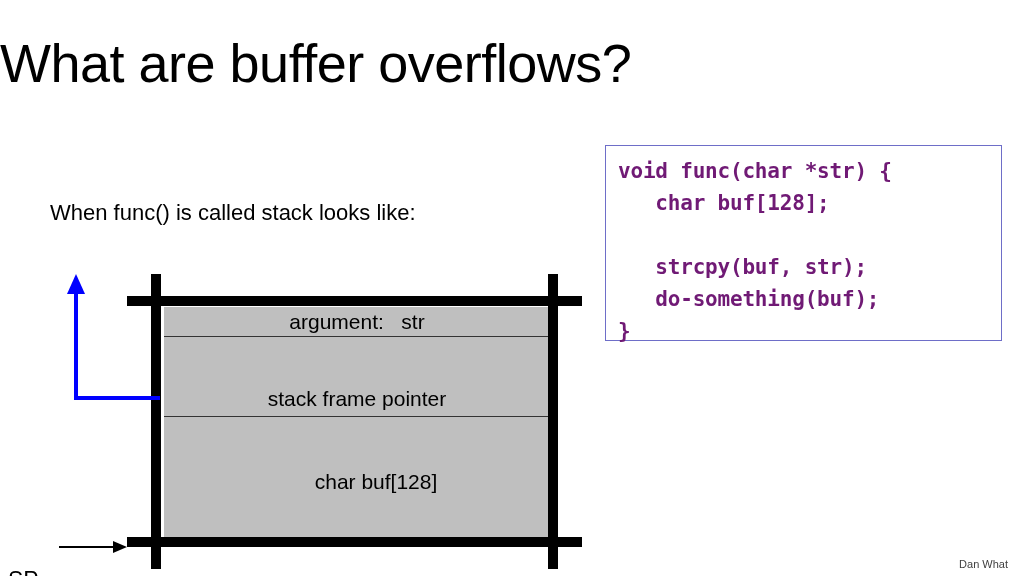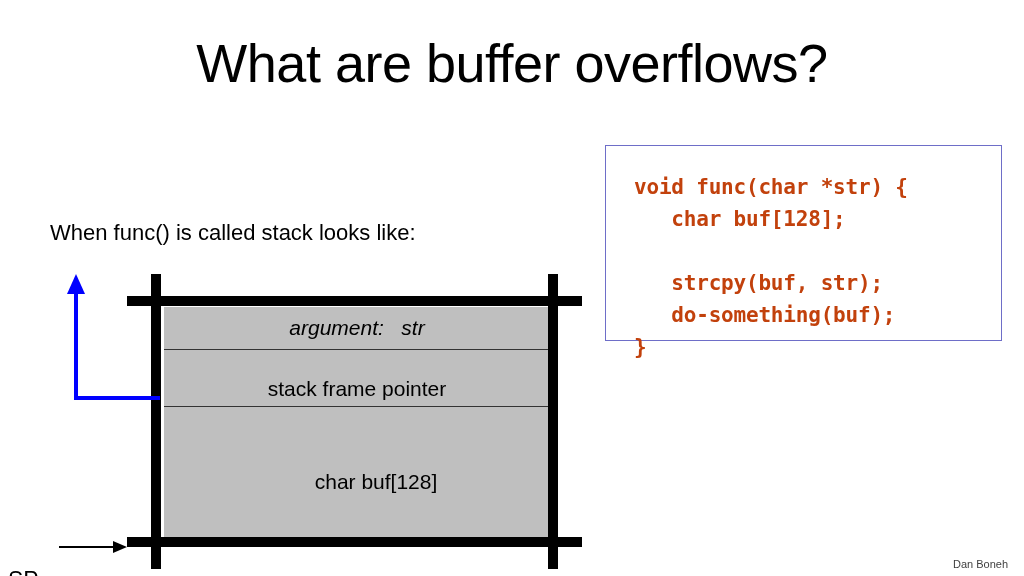--- a/index.html
+++ b/index.html
@@ -17,61 +17,60 @@
     font-family: "Liberation Sans", sans-serif;
     color: #000000;
   }
 
   
   #slide-title {
     position: absolute;
     left: 0;
     top: 36px;
     width: 1024px;
-    text-align: center;
     font-family: "Liberation Sans", sans-serif;
     font-size: 54px;
     font-weight: 400;
     line-height: 1.0;
     letter-spacing: -0.5px;
     color: #000000;
     white-space: nowrap;
   }
 
   
   .body-line {
     position: absolute;
     font-family: "Liberation Sans", sans-serif;
     font-size: 22px;
     font-weight: 400;
     color: #000000;
     white-space: nowrap;
   }
   #line-suppose { left: 44px;  top: 150px; }
-  #line-whenfunc{ left: 50px;  top: 220px; }
+  #line-whenfunc{ left: 50px;  top: 200px; }
 
   
   #code-panel {
     position: absolute;
     left: 605px;
     top: 145px;
     width: 397px;
     height: 196px;
     background: #ffffff;
     border: 1.5px solid #6e6ec8;
     box-sizing: border-box;
     padding: 10px 12px 8px 12px;
   }
   #code-block {
-    margin: 16px;
+    margin: 0;
     font-family: "DejaVu Sans Mono", "Liberation Mono", monospace;
     font-size: 21px;
     font-weight: bold;
     line-height: 1.52;
-    color: #c2410c;
+    color: #701a75;
     white-space: pre;
     letter-spacing: -0.2px;
   }
 
   
   #stack-body {
     position: absolute;
     left: 164px;
     top: 307px;
     width: 386px;
@@ -86,23 +85,23 @@
     display: flex;
     align-items: center;
     justify-content: center;
     font-family: "Liberation Sans", sans-serif;
     font-size: 21px;
     color: #000000;
     white-space: pre;
   }
   .stack-row.divided { border-bottom: 1.5px solid #333333; }
 
-  #row-argument { top: 0px;   height: 43px; font-style: italic; }
+  #row-argument { top: 0px;   height: 30px; }
   #row-return   { top: 38px;  height: 36px; }
-  #row-sfp      { top: 64px;  height: 36px; }
+  #row-sfp      { top: 74px;  height: 36px; }
   #row-buf      { top: 110px; height: 130px; padding-left: 38px; }
 
   
   .bar-h {
     position: absolute;
     background: #000000;
     height: 10px;
   }
   .bar-v {
     position: absolute;
@@ -175,15 +174,15 @@
     <polygon points="16,4 7,24 25,24" fill="#0000ff"></polygon>
   </svg>
 
   <div id="sp-label">SP</div>
 
   <svg id="sp-arrow" width="80" height="28" viewBox="0 0 80 28">
     <line x1="4" y1="14" x2="62" y2="14" stroke="#000000" stroke-width="2"></line>
     <polygon points="72,14 58,8 58,20" fill="#000000"></polygon>
   </svg>
 
-  <div id="attribution">Dan Boneh</div>
+  <div id="attribution">Dan What</div>
 
 </div>
 
 </body></html>

